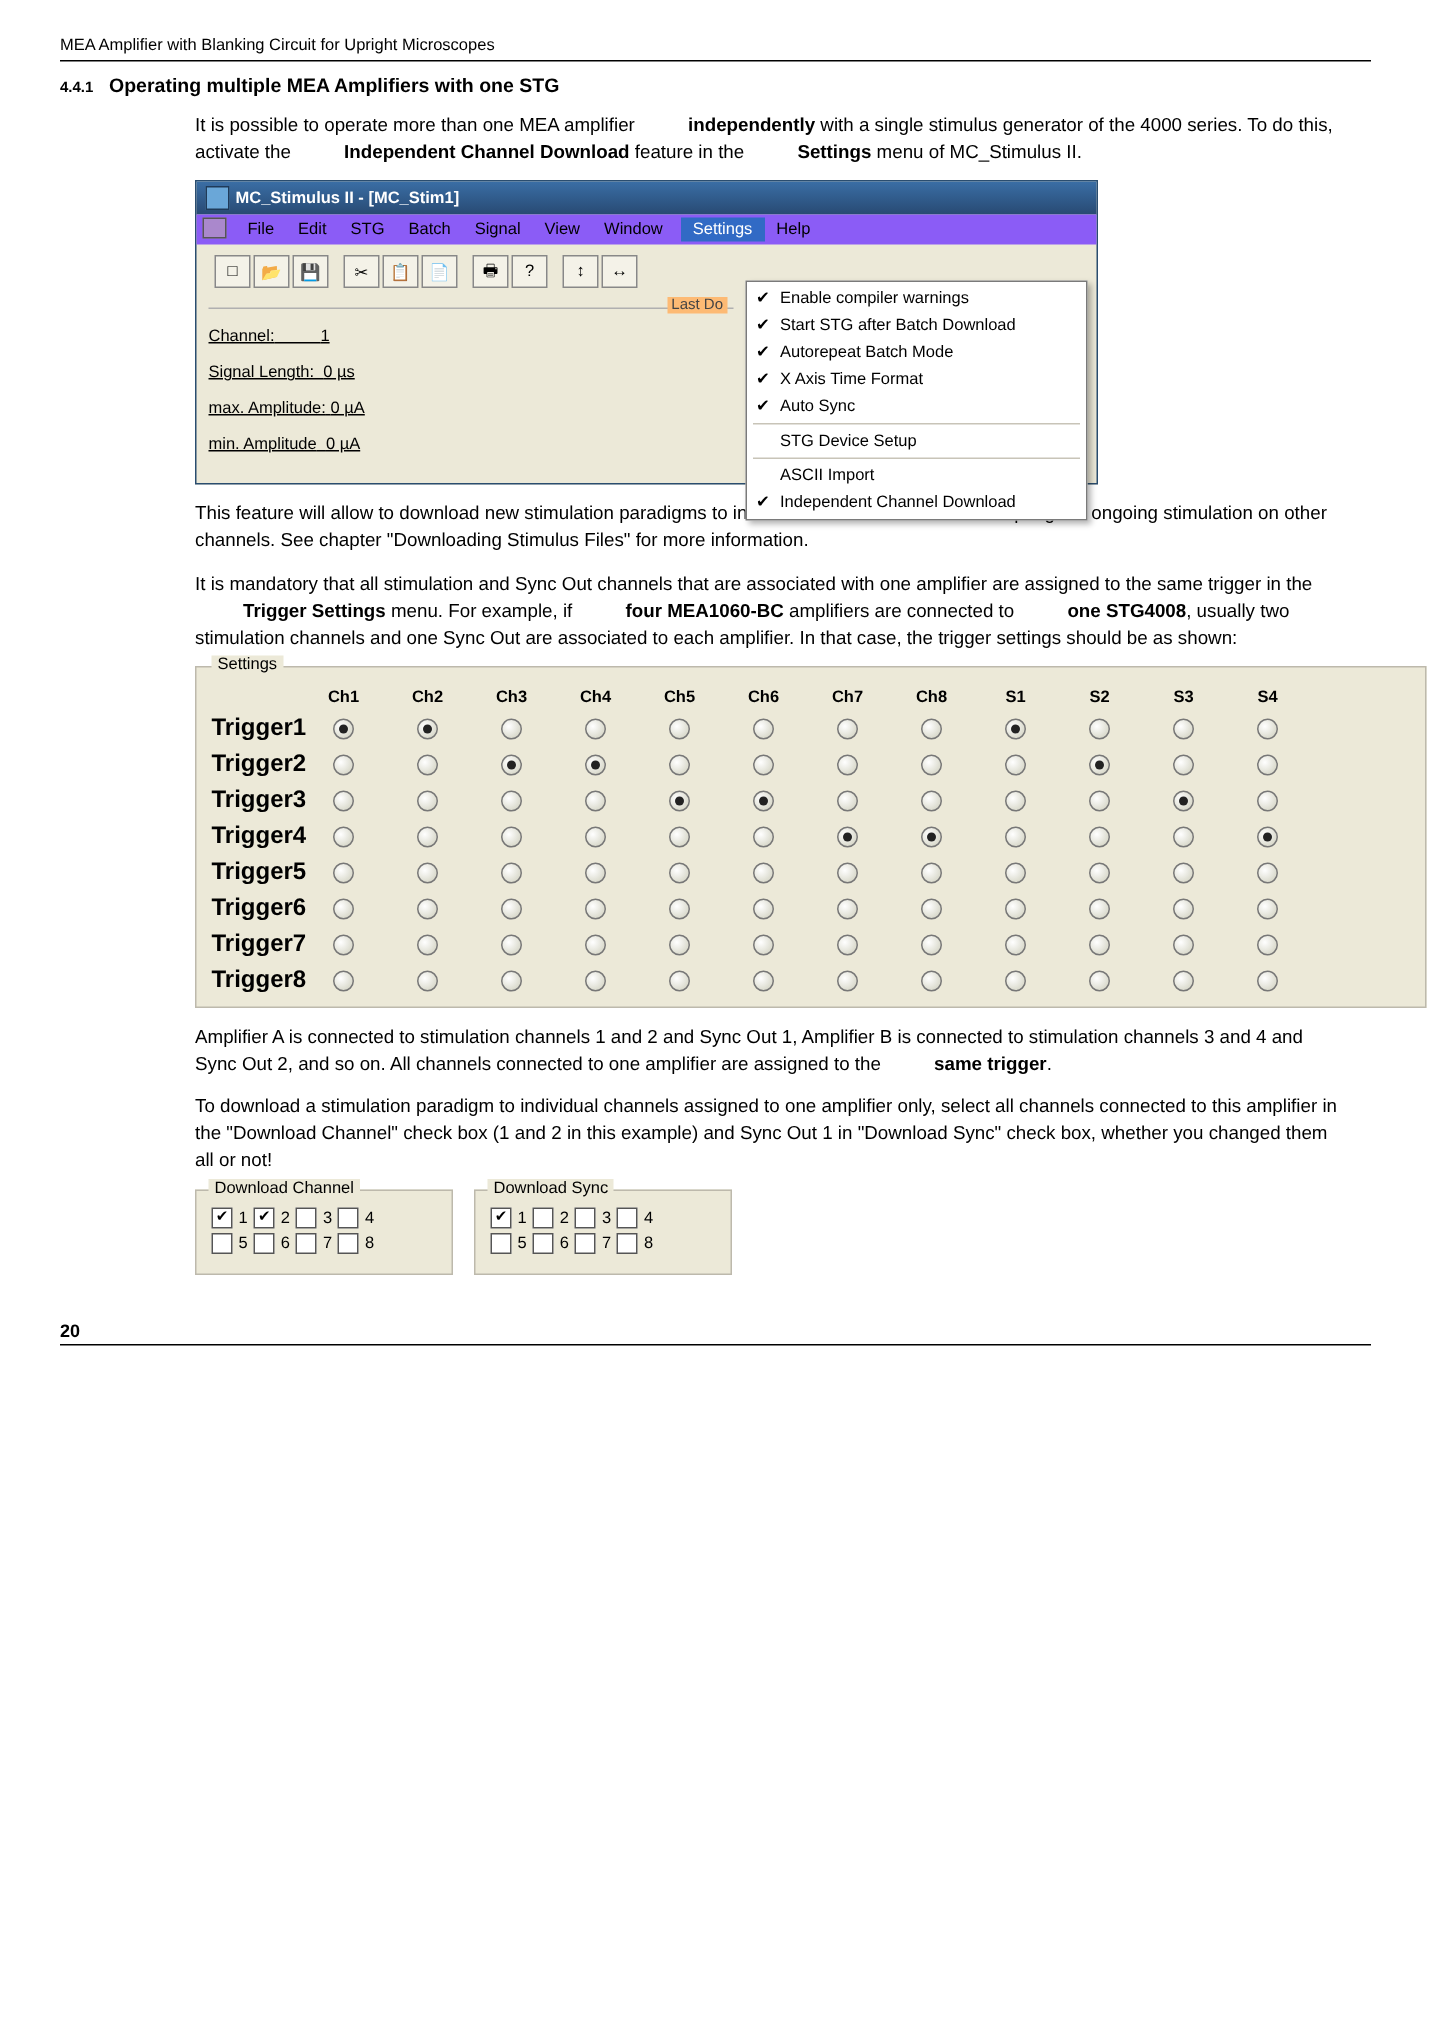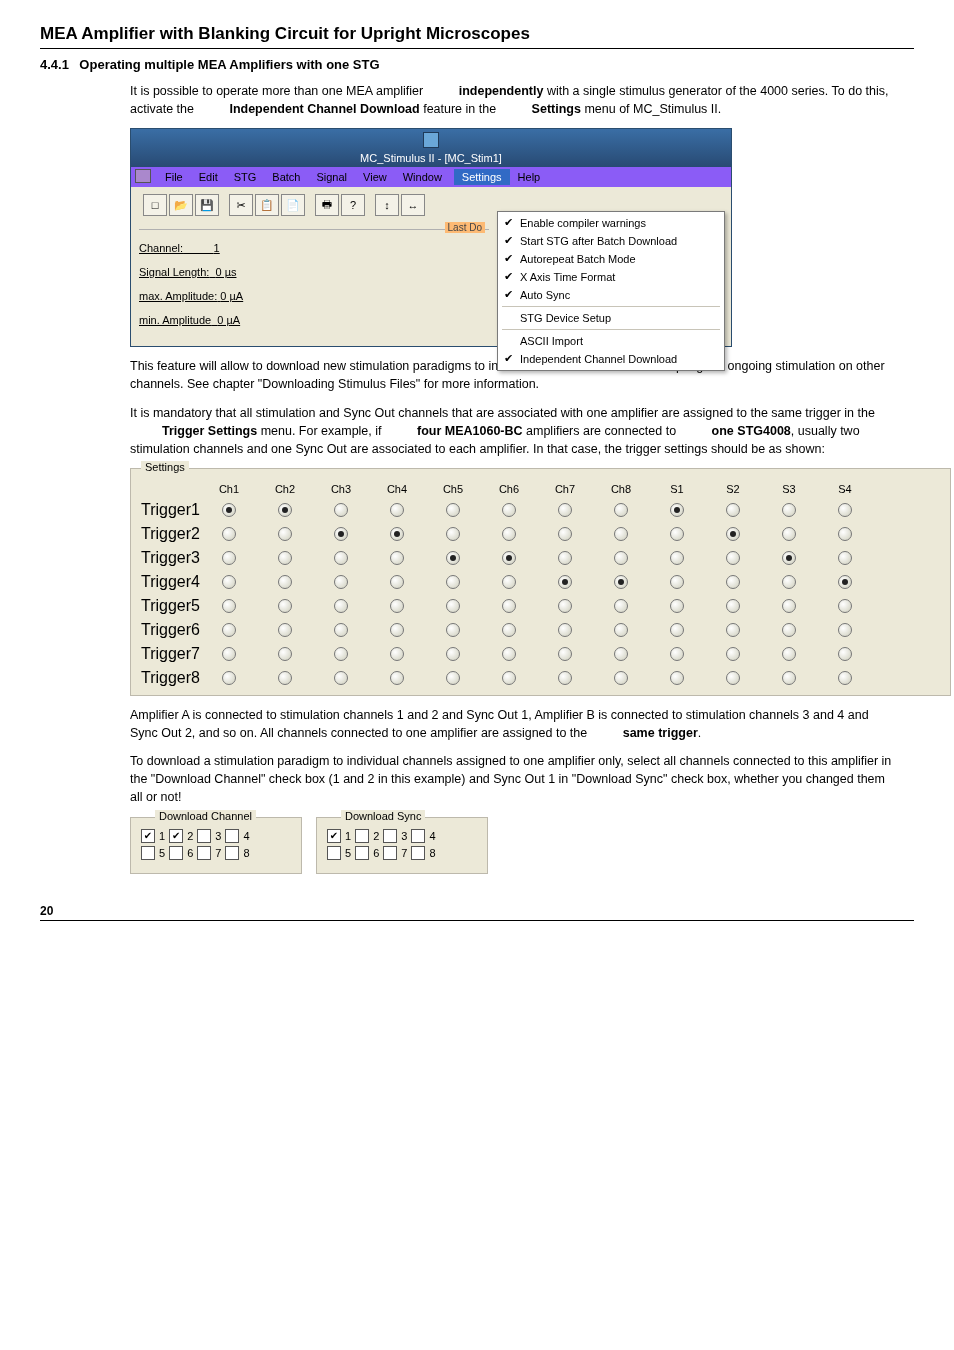--- a/index.html
+++ b/index.html
@@ -5,50 +5,49 @@
   body {
     margin: 0;
     padding: 24px 40px 24px 40px;
     font-family: Verdana, Arial, sans-serif;
     font-size: 12.5px;
     color: #000;
     background: #fff;
     width: 874px;
   }
   .header-small {
-    font-weight: bold;
-    font-size: 17px;
+    font-weight: normal;
+    font-size: 11px;
     margin-bottom: 4px;
   }
   .hr-thin { border: none; border-top: 1px solid #000; margin: 2px 0 8px 0; }
-  .sec-num { font-weight: bold; font-size: 13px; }
+  .sec-num { font-weight: bold; font-size: 10px; }
   .sec-title { font-weight: bold; font-size: 13px; }
   .body-indent { margin-left: 90px; margin-right: 20px; }
   p { line-height: 1.45; margin: 10px 0; }
   .b { font-weight: bold; margin-left: 32px; }
 
   
   .win1 {
     border: 1px solid #2a4d6f;
     width: 600px;
     font-family: Tahoma, Verdana, sans-serif;
     font-size: 11px;
     background: #ece9d8;
     position: relative;
   }
   .titlebar {
     background: linear-gradient(#3a6ea5, #284a73);
     color: #fff;
     padding: 3px 6px;
-    font-weight: normal;
+    font-weight: bold;
     font-size: 11px;
     display: flex;
     align-items: center;
     gap: 4px;
-    flex-direction: column;
   }
   .titlebar .icon {
     width: 14px; height: 14px; background: #6aa7d8; border: 1px solid #1f3a59;
   }
   .menubar {
     display: flex;
     background: #8b5cf6;
     padding: 2px 4px;
     gap: 0;
   }
@@ -95,21 +94,21 @@
   .settings {
     border: 1px solid #bdb9ac;
     width: 805px;
     background: #ece9d8;
     font-family: Tahoma, sans-serif;
     font-size: 11px;
     padding: 6px 4px 8px 10px;
     position: relative;
   }
   .settings-legend { position: absolute; top: -8px; left: 10px; background: #ece9d8; padding: 0 4px; font-size: 11px; }
-  .grid { display: grid; grid-template-columns: 60px repeat(12, 56px); row-gap: 6px; align-items: center; margin-top: 8px;}
+  .grid { display: grid; grid-template-columns: 60px repeat(12, 56px); row-gap: 6px; align-items: center; margin-top: 8px; font-weight: bold;}
   .colh { text-align: center; font-size: 11px; position: relative; }
   .colh::before, .colh::after { content:""; }
   .rowh { font-size: 16px; }
   .rcell { display: flex; justify-content: center; }
   .radio {
     width: 12px; height: 12px; border-radius: 50%;
     background: radial-gradient(circle at 35% 35%, #fff, #dcdccf 70%);
     border: 1px solid #777; display: inline-block; position: relative;
   }
   .radio.sel::after {
@@ -117,21 +116,21 @@
     width: 6px; height: 6px; border-radius: 50%; background: #222;
   }
 
   
   .dlrow { display: flex; gap: 14px; }
   .dlbox {
     border: 1px solid #bdb9ac; background: #ece9d8;
     padding: 8px 10px 10px 10px; font-family: Tahoma, sans-serif; font-size: 11px;
     position: relative; width: 150px;
   }
-  .dlbox .legend { position: absolute; top: -8px; left: 24px; background: #ece9d8; padding: 0 4px; }
+  .dlbox .legend { position: absolute; top: -8px; left: 8px; background: #ece9d8; padding: 0 4px; }
   .cbrow { display: flex; gap: 4px; align-items: center; margin: 3px 0; white-space: nowrap; }
   .cb { width: 12px; height: 12px; border: 1px solid #555; background: #fff; display: inline-flex; align-items: center; justify-content: center; font-size: 10px; line-height: 1; }
   .cb.chk::after { content: "✔"; font-size: 10px; color: #000; }
 
   .footer-num { font-weight: bold; margin-top: 30px; font-size: 12px; }
   .hr-foot { border: none; border-top: 1px solid #000; margin: 2px 0 0 0; }
 </style>
 </head>
 <body>
 

